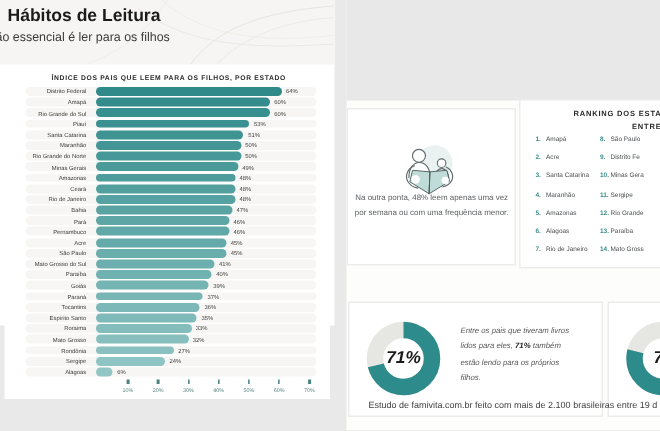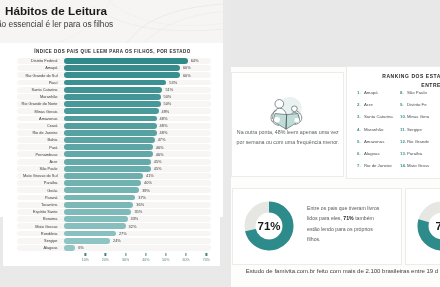--- a/index.html
+++ b/index.html
@@ -51,21 +51,21 @@
 
   .rank-card{left:115px;top:66px;width:140px;height:111px;}
   .rank-title{position:absolute;left:0;top:5px;width:94px;text-align:right;
     font-size:5.0px;font-weight:bold;letter-spacing:0.55px;color:#2a2a2a;line-height:8.6px;}
   .rank-cols{position:absolute;left:10px;top:23px;width:130px;display:flex;}
   .rank-col{width:43px;}
   .rk{display:flex;height:12.2px;align-items:flex-start;}
   .rk em{font-style:normal;font-weight:bold;color:#3c8f8b;font-size:4.3px;width:7px;flex:0 0 7px;}
   .rk span{font-size:4.3px;color:#4a4d4f;white-space:nowrap;}
 
-  .stat-card{top:188px;height:75px;}
+  .stat-card{top:201px;height:75px;font-style:italic;}
   .stat-card-1{left:1px;width:168px;}
   .donut{position:absolute;left:11px;top:12px;width:50px;height:50px;}
   .donut svg{width:100%;height:100%;display:block;}
   .donut-label{position:absolute;left:0;top:0;width:50px;height:50px;
     display:flex;align-items:center;justify-content:center;
     font-size:11.5px;font-weight:bold;color:#1b1b1b;}
   .stat-text{position:absolute;left:74px;top:14px;width:80px;
     font-size:5.2px;line-height:10.4px;color:#58595b;}
   .stat-text b{color:#1f1f1f;}
 

